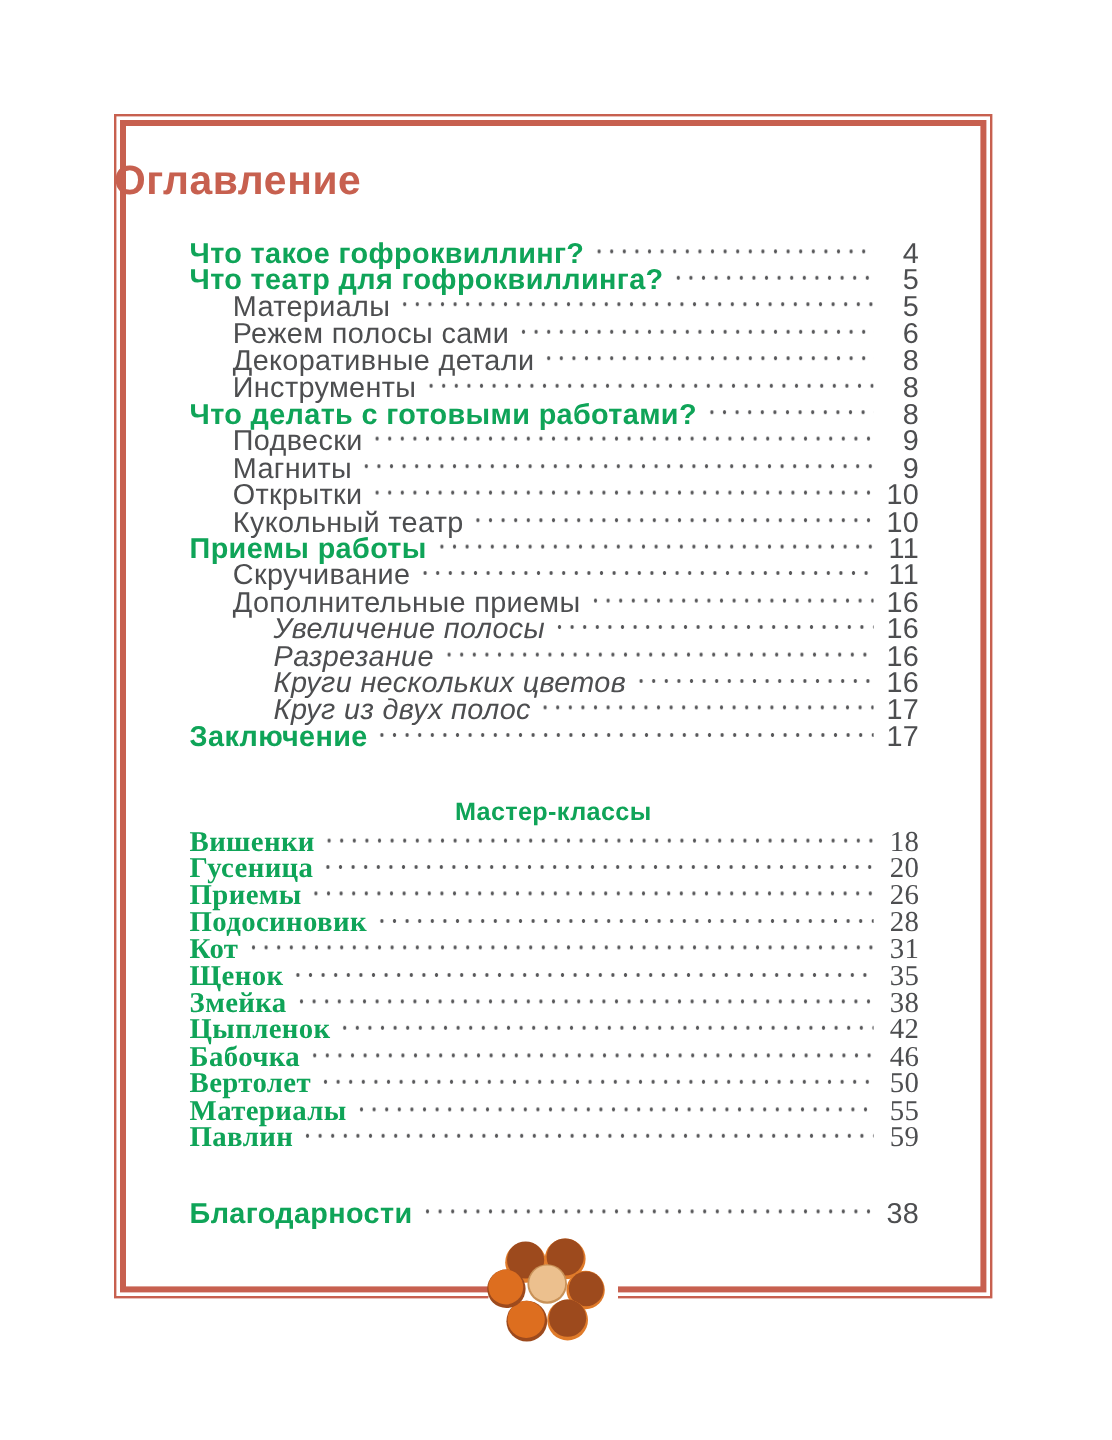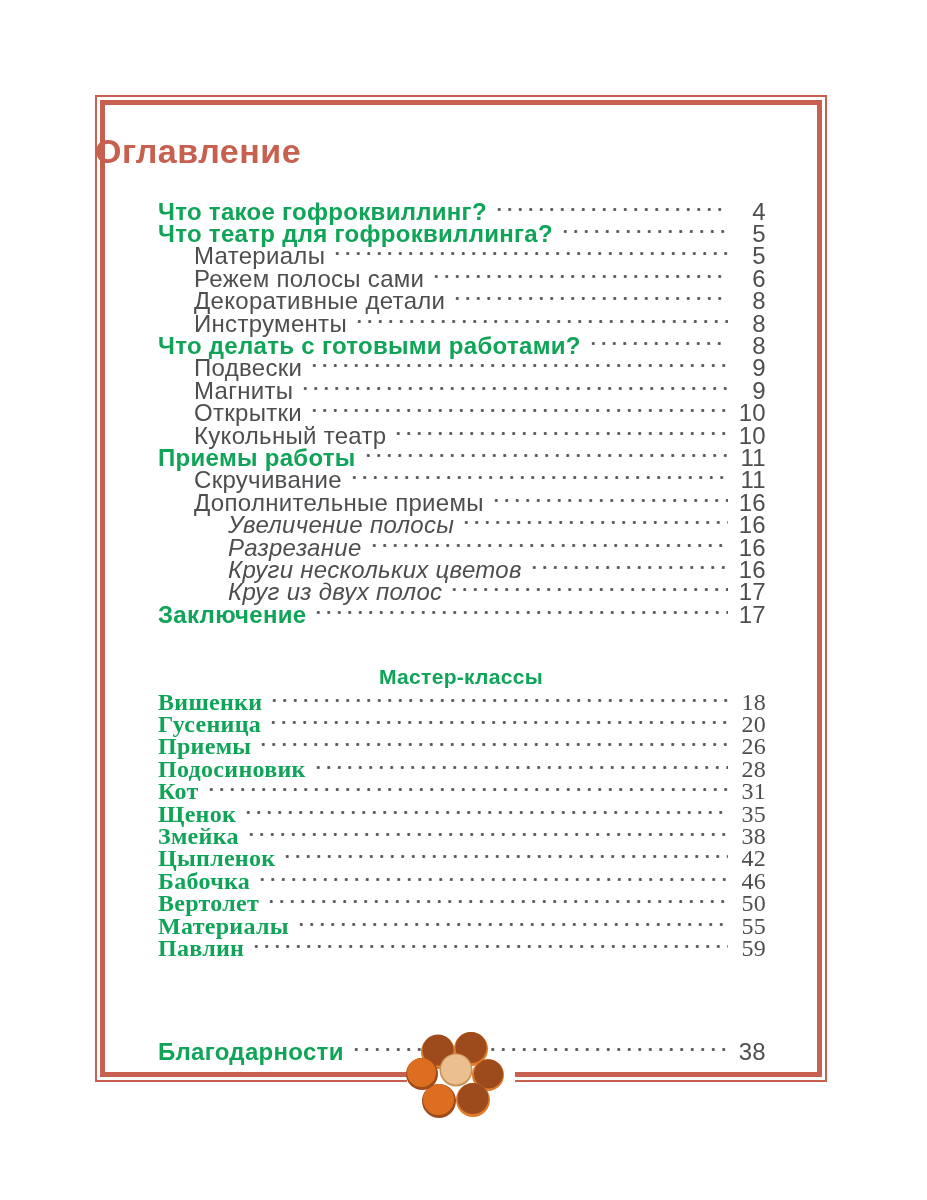--- a/index.html
+++ b/index.html
@@ -38,21 +38,21 @@
     letter-spacing: 0.5px;
     color: var(--coral);
   }
   .toc {
     position: absolute;
     left: 158px;
     width: 608px;
   }
   .toc-main { top: 200px; }
   .toc-mc   { top: 691px; font-family: Liberation Serif, serif; }
-  .toc-ack  { top: 1040px; }
+  .toc-ack  { top: 1000px; }
   .row {
     display: flex;
     align-items: center;
     height: 22.4px;
     font-size: 24px;
     color: var(--text);
     letter-spacing: 0.3px;
   }
   .row .label { white-space: nowrap; line-height: 21px; }
   .row.green .label { color: var(--green); font-weight: bold; }

